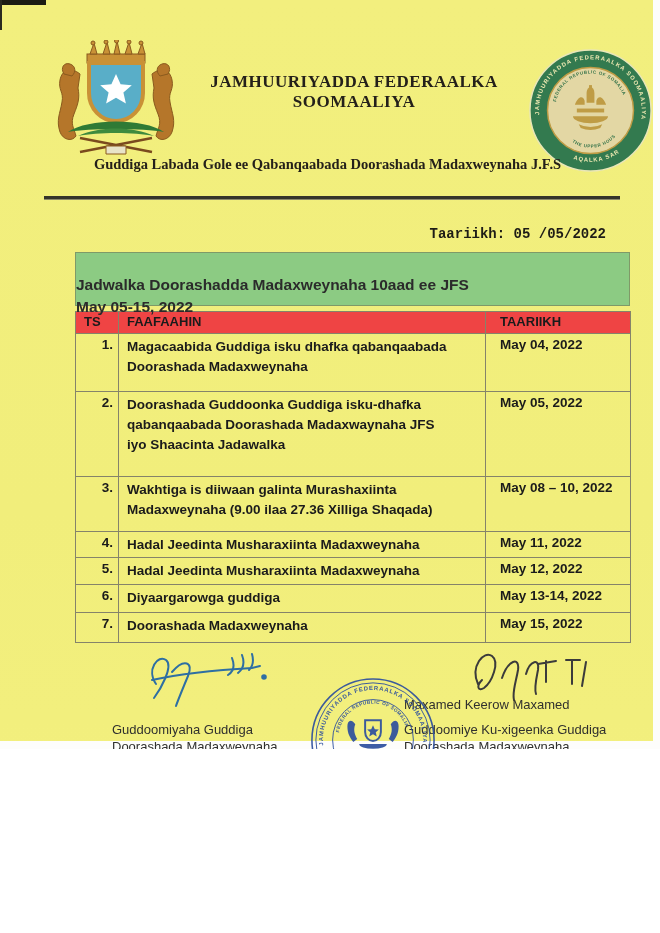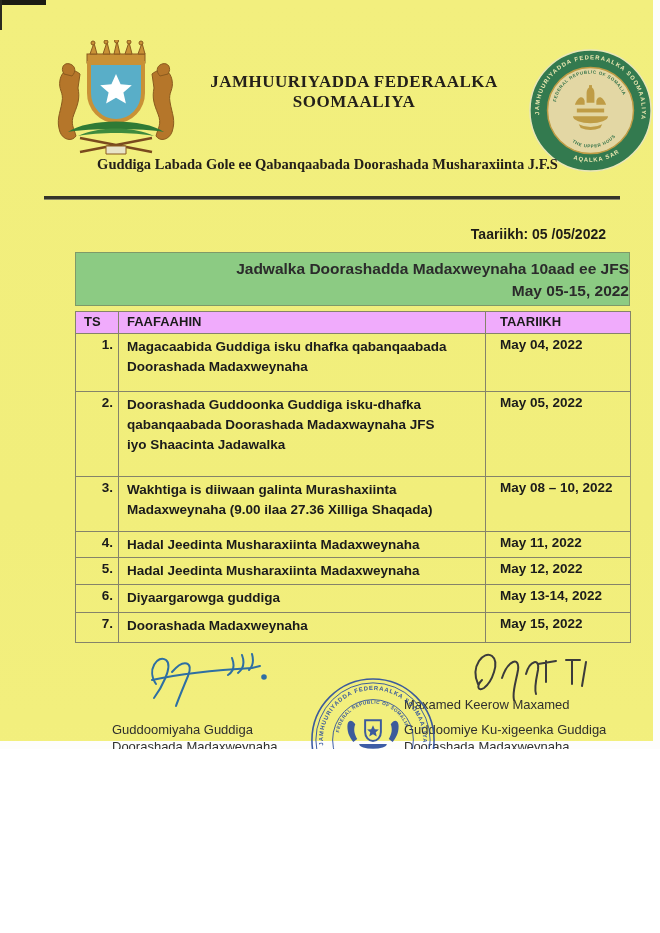--- a/index.html
+++ b/index.html
@@ -17,35 +17,35 @@
   .coa{position:absolute;left:50px;top:40px;}
   .seal{position:absolute;left:527px;top:47px;}
   .head-titles{position:absolute;left:168px;top:72px;width:372px;text-align:center;
                font-family:"Liberation Serif", serif;color:#24201a;}
   .head-line1{font-size:17px;font-weight:bold;letter-spacing:.5px;}
   .head-line2{font-size:15.5px;font-weight:bold;letter-spacing:.4px;margin-top:12px;}
   .subtitle{position:absolute;left:0;top:156px;width:655px;text-align:center;
             font-family:"Liberation Serif", serif;font-weight:bold;font-size:14.5px;color:#24201a;}
   .divider{position:absolute;left:44px;top:196px;width:576px;height:3px;
            background:#35342a;border-bottom:1px solid #8a8868;}
-  .date-label{position:absolute;right:54px;top:226px;font-family:Liberation Sans, sans-serif;
+  .date-label{position:absolute;right:54px;top:226px;font-family:Liberation Mono, monospace;
               font-weight:bold;font-size:14px;color:#1e1c16;}
 
   
   .table-wrap{position:absolute;left:75px;top:252px;width:555px;}
-  .table-title{background:#8ccb83;border:1px solid #7f9a68;height:54px;text-align:right;
-               color:#2b2b2b;font-weight:bold;padding-top:5px;box-sizing:border-box;}
+  .table-title{background:#8ccb83;border:1px solid #7f9a68;height:54px;text-align:left;
+               color:#2b2b2b;font-weight:bold;padding-top:21px;box-sizing:border-box;}
   .table-title .t1{font-size:15.5px;line-height:22px;}
   .table-title .t2{font-size:15.5px;line-height:22px;}
   table.sched{border-collapse:collapse;width:555px;margin-top:5px;table-layout:fixed;
               font-size:13.5px;font-weight:bold;color:#1b1b1b;}
   table.sched col.c-ts{width:43px;} table.sched col.c-desc{width:367px;} table.sched col.c-date{width:145px;}
   table.sched th, table.sched td{border:1px solid #85836a;vertical-align:top;padding:3px 4px 0 8px;
               text-align:left;}
-  table.sched thead tr{height:22px;background:#f0abfc;}
+  table.sched thead tr{height:22px;background:#ef4444;}
   table.sched thead th{font-size:13px;padding-top:2px;}
   table.sched th.h-date, table.sched td.date{padding-left:14px;}
   table.sched td.ts{text-align:right;padding-right:5px;}
   table.sched td.desc{padding-right:28px;line-height:20px;margin-left:44px;}
   tbody tr:nth-child(1){height:58px;} tbody tr:nth-child(2){height:85px;}
   tbody tr:nth-child(3){height:55px;} tbody tr:nth-child(4){height:26px;}
   tbody tr:nth-child(5){height:27px;} tbody tr:nth-child(6){height:28px;}
   tbody tr:nth-child(7){height:30px;}
 
   
@@ -125,21 +125,21 @@
     <g fill="#bf9c45">
       <path d="M-4,-18 a4,6 0 0 1 8,0 v10 h-8 Z"></path>
       <rect x="-1.5" y="-26" width="3" height="8"></rect>
       <path d="M-16,-6 c3,-8 8,-10 10,-4 v4 Z M16,-6 c-3,-8 -8,-10 -10,-4 v4 Z"></path>
       <path d="M-14,-2 h28 v4 h-28 Z"></path>
       <path d="M-18,6 a18,7 0 0 0 36,0 Z"></path>
       <path d="M-12,14 q12,6 24,0 l-2,4 q-10,4 -20,0 Z"></path>
     </g>
   </svg>
 
-  <div class="subtitle">Guddiga Labada Gole ee Qabanqaabada Doorashada Musharaxiinta J.F.S</div>
+  <div class="subtitle">Guddiga Labada Gole ee Qabanqaabada Doorashada Madaxweynaha J.F.S</div>
   <div class="divider"></div>
   <div class="date-label">Taariikh: 05 /05/2022</div>
 
   <div class="table-wrap">
     <div class="table-title">
       <div class="t1">Jadwalka Doorashadda Madaxweynaha 10aad ee JFS</div>
       <div class="t2">May 05-15, 2022</div>
     </div>
     <table class="sched">
       <colgroup>

